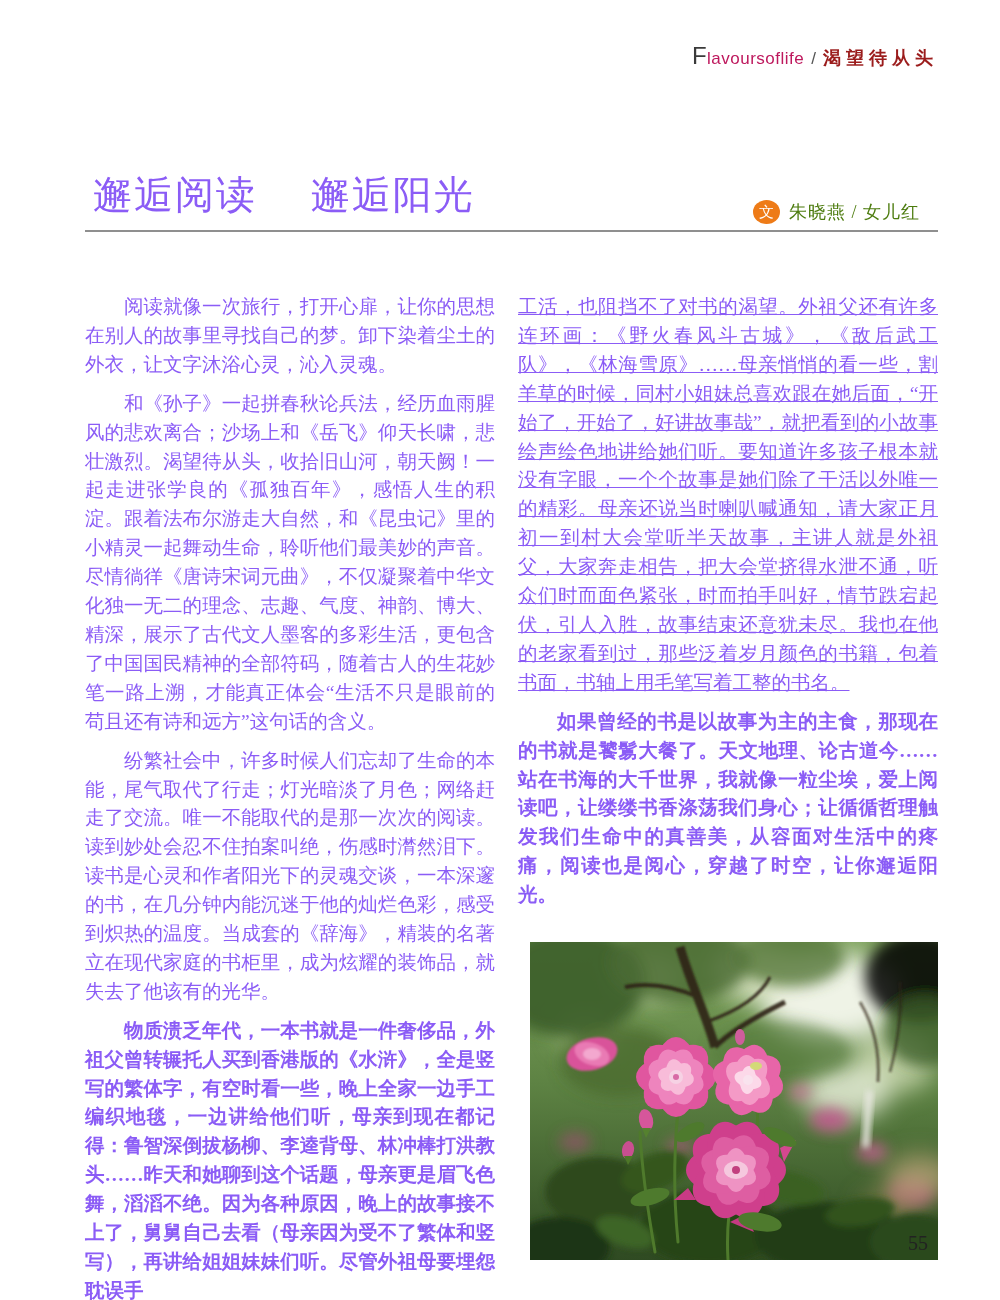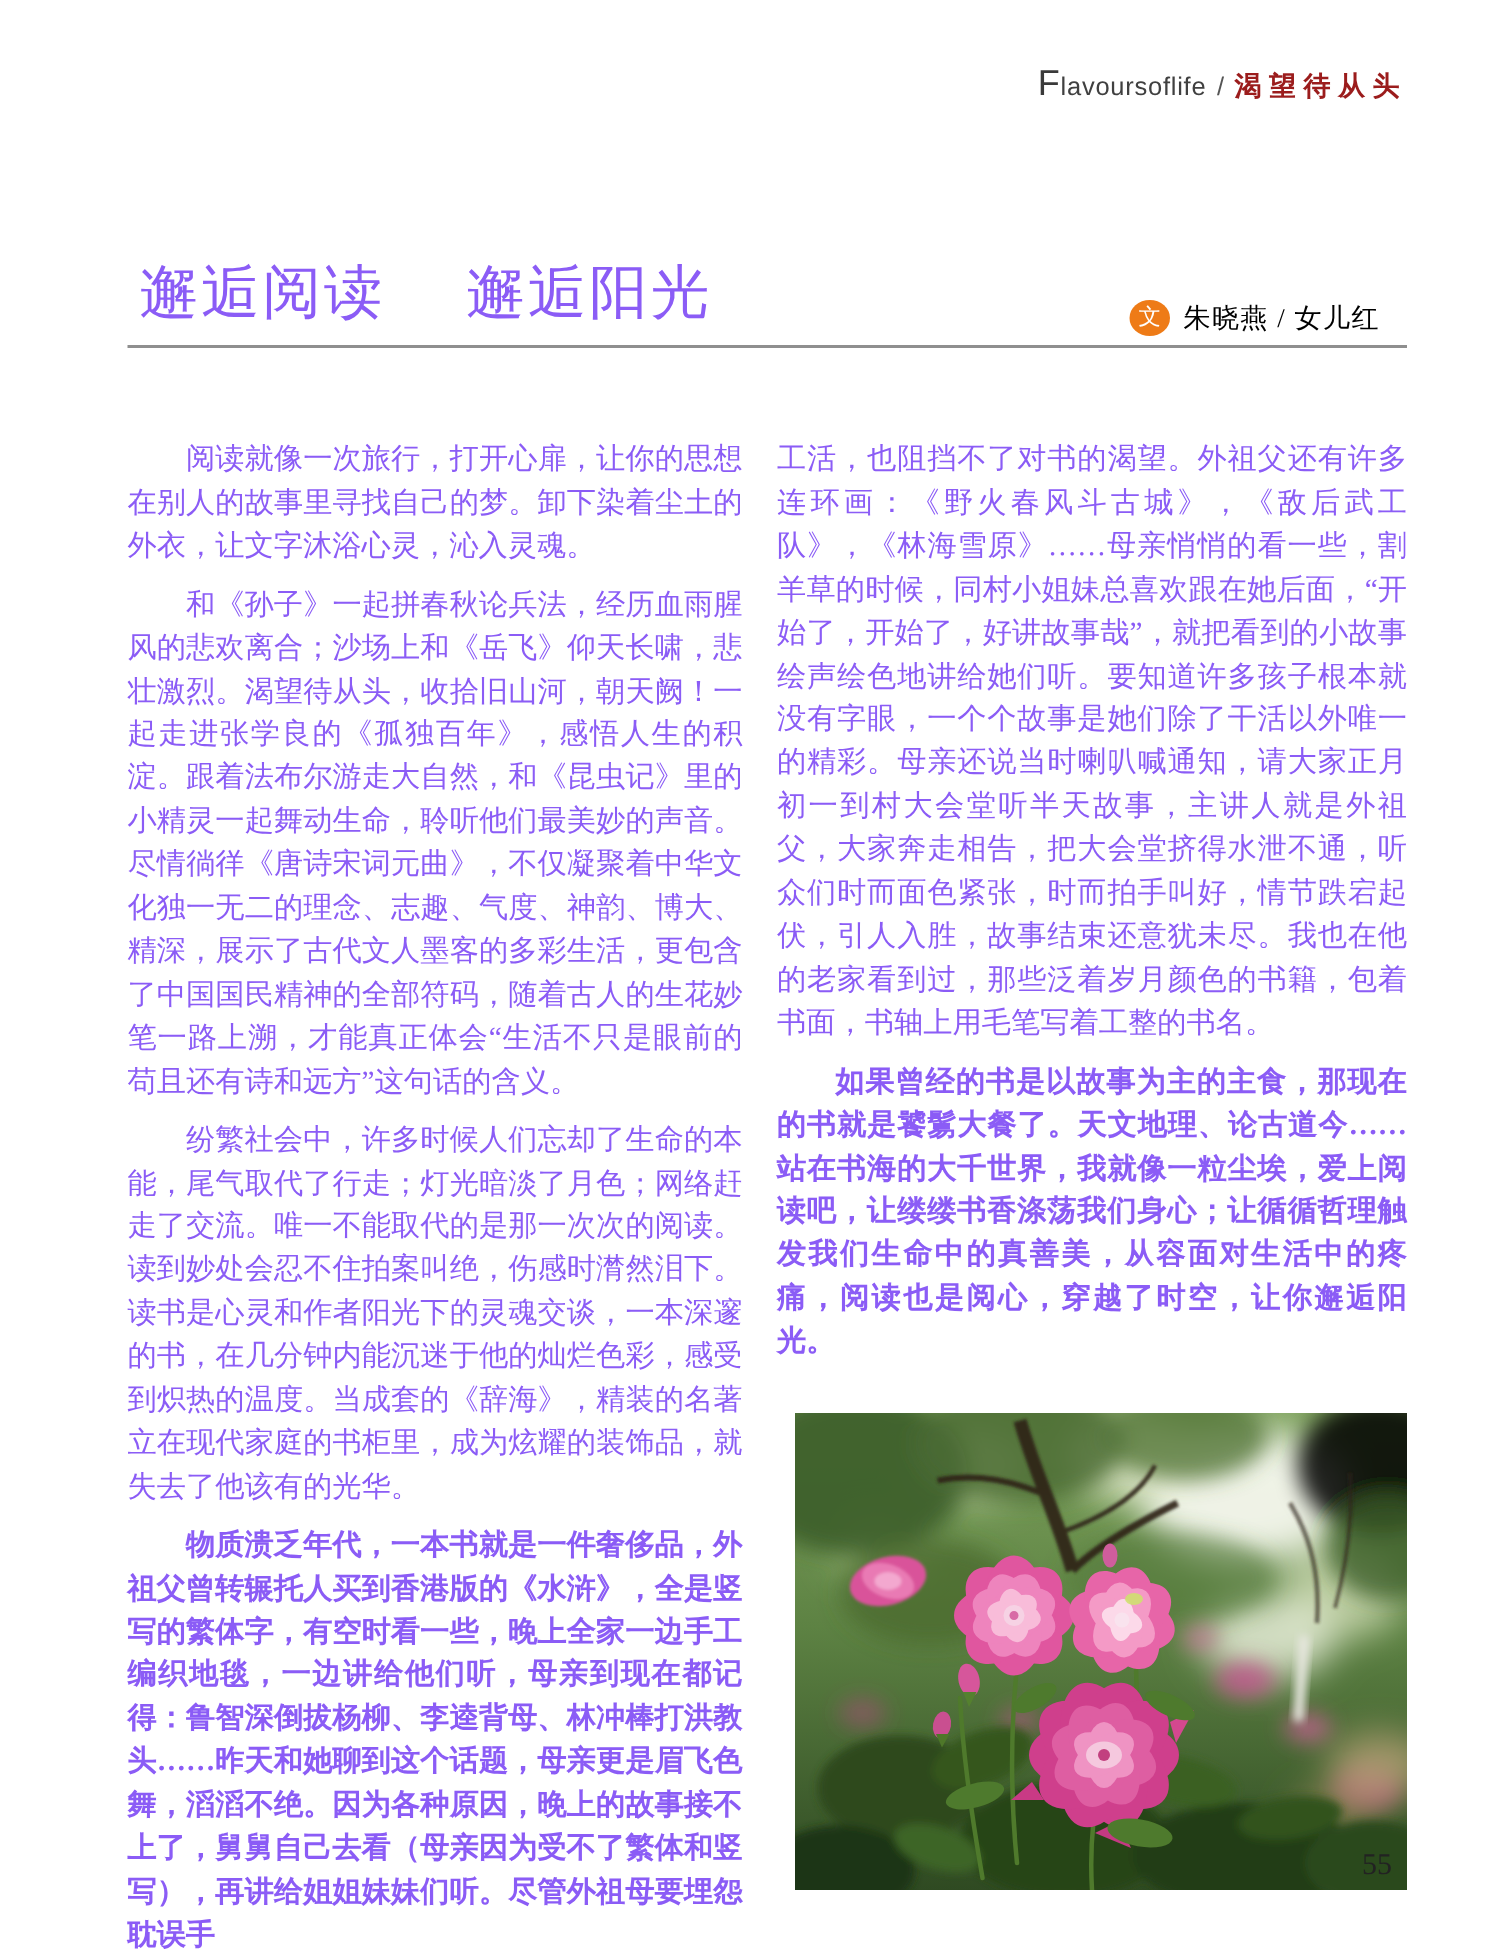--- a/index.html
+++ b/index.html
@@ -19,21 +19,21 @@
   .running-head {
     position: absolute;
     top: 42px;
     right: 62px;
     display: flex;
     align-items: baseline;
     font-family: "Liberation Sans", "DejaVu Sans", sans-serif;
     white-space: nowrap;
   }
   .brand-initial { font-size: 24px; color: #3a3a3a; letter-spacing: 0.5px; }
-  .brand-rest    { font-size: 17px; color: #404040; letter-spacing: 0.5px; }
+  .brand-rest    { font-size: 17px; color: #be185d; letter-spacing: 0.5px; }
   .head-sep      { font-size: 17px; color: #555; margin: 0 7px; }
   .head-section  { font-size: 18px; font-weight: bold; letter-spacing: 5px; }
 
   
   .title-block { position: absolute; left: 85px; top: 160px; width: 853px; height: 70px; }
   .article-title {
     position: absolute; left: 8px; top: 8px;
     font-family: "Liberation Sans", "DejaVu Sans", sans-serif;
     font-size: 39px;
     font-weight: normal;
@@ -46,21 +46,21 @@
     display: flex; align-items: center; gap: 9px;
     white-space: nowrap;
   }
   .byline-badge {
     width: 27px; height: 24px; border-radius: 50%;
     background: #ee7b17;
     color: #fff;
     font-size: 15px; line-height: 24px; text-align: center;
     font-family: "Liberation Sans", "DejaVu Sans", sans-serif;
   }
-  .byline-author { font-size: 18px; color: #000000; letter-spacing: 1px; text-align: center; }
+  .byline-author { font-size: 18px; color: #4d7c0f; letter-spacing: 1px; text-align: center; }
   .title-rule {
     position: absolute; left: 0; bottom: -2px;
     width: 853px; height: 2px; background: #8f8f8f;
   }
 
   
   .columns {
     position: absolute; left: 85px; top: 293px;
     width: 853px;
     display: flex; gap: 23px;
@@ -69,21 +69,21 @@
   .col-2 { width: 420px; }
   .col p {
     font-size: 19.5px;
     line-height: 28.9px;
     text-align: justify;
     text-justify: inter-ideograph;
     text-indent: 2em;
     margin-bottom: 10px;
     color: #8b5cf6;
   }
-  .col p.no-indent { text-indent: 0; }
+  .col p.no-indent { text-indent: 0; text-decoration: underline; }
   .col p:last-of-type { margin-bottom: 0; font-weight: bold; }
 
   
   .photo-wrap { margin-top: 32px; margin-left: 12px; width: 408px; height: 318px; }
   .photo-wrap svg { display: block; width: 408px; height: 318px; }
 
   
   .folio {
     position: absolute; right: 72px; bottom: 45px;
     font-size: 20px; color: #222;

